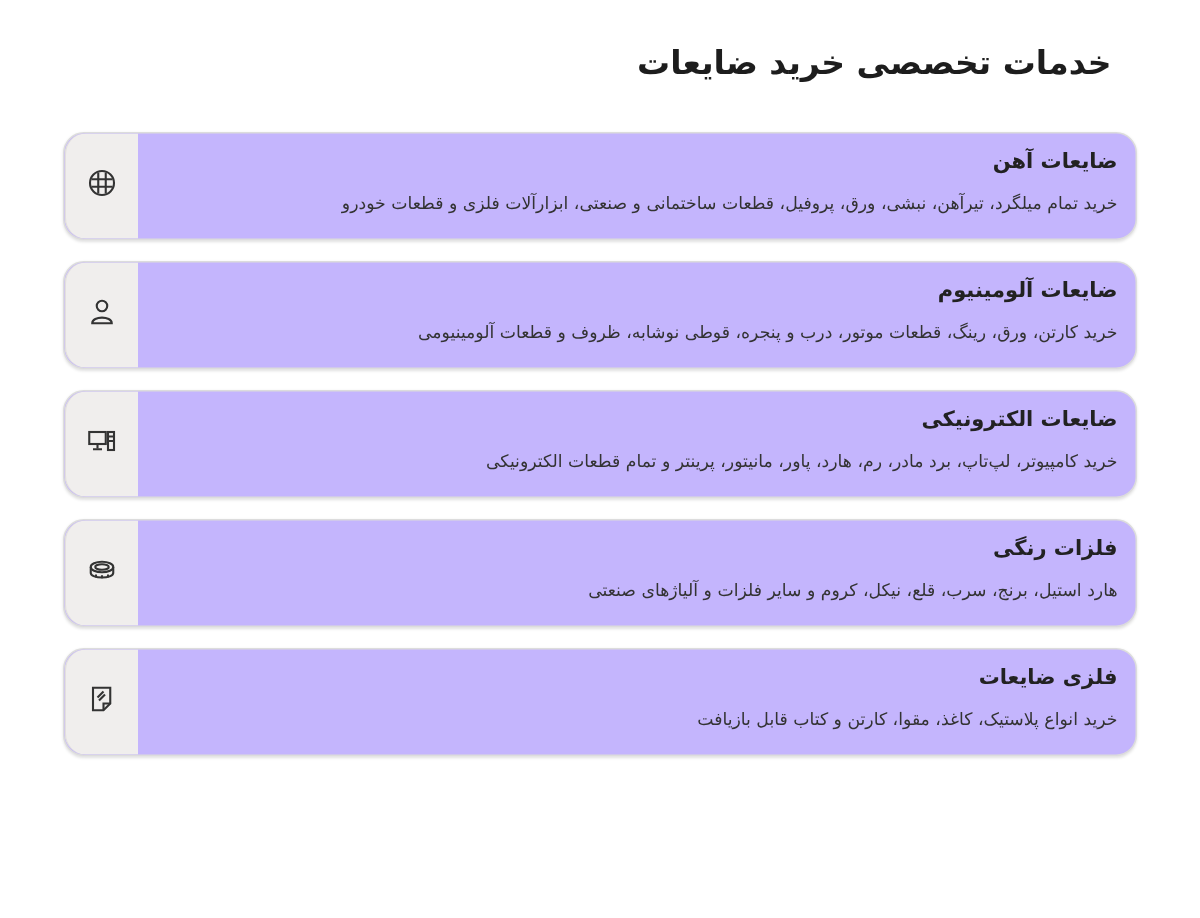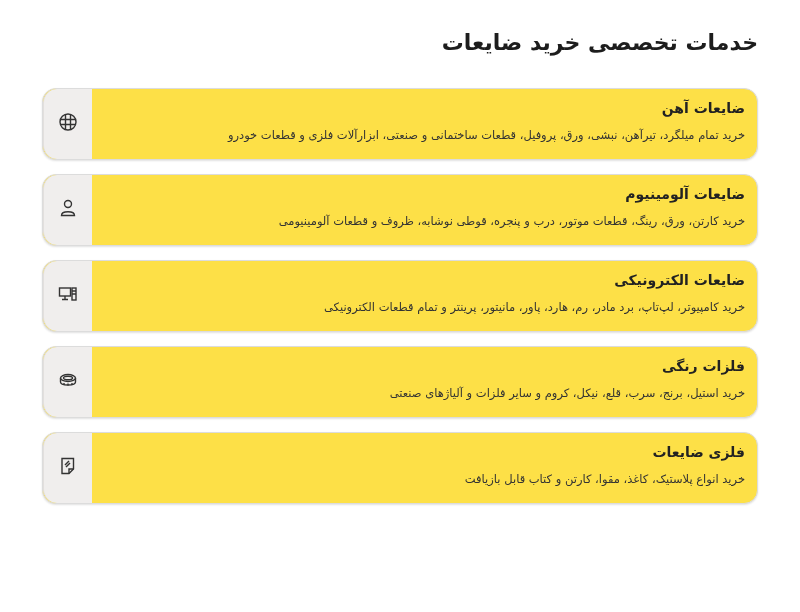--- a/index.html
+++ b/index.html
@@ -1,20 +1,20 @@
 <!DOCTYPE html>
 <html><head>
 <meta charset="utf-8">
 <style>
   html, body { margin:0; padding:0; background:#ffffff; }
   body { width:800px; height:612px; overflow:hidden; font-family:"DejaVu Sans", sans-serif; color:#222; }
   .page { position:relative; width:800px; height:612px; direction:rtl; }
-  .title { position:absolute; top:30px; right:42px; font-size:22px; font-weight:bold; color:#1d1d1d; margin:0; letter-spacing:0; }
+  .title { position:absolute; top:30px; right:59px; font-size:22px; font-weight:bold; color:#1d1d1d; margin:0; letter-spacing:0; }
   .list { position:absolute; top:88px; left:42px; width:716px; }
-  .card { position:relative; height:70px; margin-bottom:14px; border:1px solid #dcdcdc; border-radius:14px; background:#fde047; box-shadow:0 1px 2px rgba(0,0,0,0.12); display:flex; flex-direction:row; overflow:hidden; }
+  .card { position:relative; height:70px; margin-bottom:14px; border:1px solid #dcdcdc; border-radius:14px; background:#c4b5fd; box-shadow:0 1px 2px rgba(0,0,0,0.12); display:flex; flex-direction:row; overflow:hidden; }
   .icon-panel { width:48px; height:100%; background:#f0eeed; border-radius:14px 0 0 14px; display:flex; align-items:center; justify-content:center; border-left:1px solid #e2dfdd; }
   .icon-panel svg { width:20px; height:20px; stroke:#333; fill:none; stroke-width:1.4; }
   .text { flex:1; padding:10px 12px 0 16px; }
   .card-title { font-size:14px; font-weight:bold; color:#222; margin-top:1px; height:22px; }
   .card-desc { font-size:11.5px; color:#333; margin-top:6px; }
 </style>
 </head>
 <body>
 
 <div class="page">
@@ -71,21 +71,21 @@
               <line x1="14" y1="7" x2="18" y2="7"></line>
               <line x1="14" y1="10" x2="18" y2="10"></line>
             </svg>
         </span>
       </div>
     </div>
 
     <div class="card">
       <div class="text">
         <div class="card-title">فلزات رنگی</div>
-        <div class="card-desc">خرید استیل، برنج، سرب، قلع، نیکل، کروم و سایر فلزات و آلیاژهای صنعتی</div>
+        <div class="card-desc">هارد استیل، برنج، سرب، قلع، نیکل، کروم و سایر فلزات و آلیاژهای صنعتی</div>
       </div>
       <div class="icon-panel">
         <span>
           <svg viewBox="0 0 20 20">
               <ellipse cx="10" cy="8" rx="7.5" ry="3.5"></ellipse>
               <ellipse cx="10" cy="8" rx="4.5" ry="1.8"></ellipse>
               <path d="M2.5 8 V12 C2.5 16 17.5 16 17.5 12 V8"></path>
               <line x1="6" y1="13" x2="6" y2="15"></line>
               <line x1="10" y1="13.5" x2="10" y2="15.5"></line>
               <line x1="14" y1="13" x2="14" y2="15"></line>

